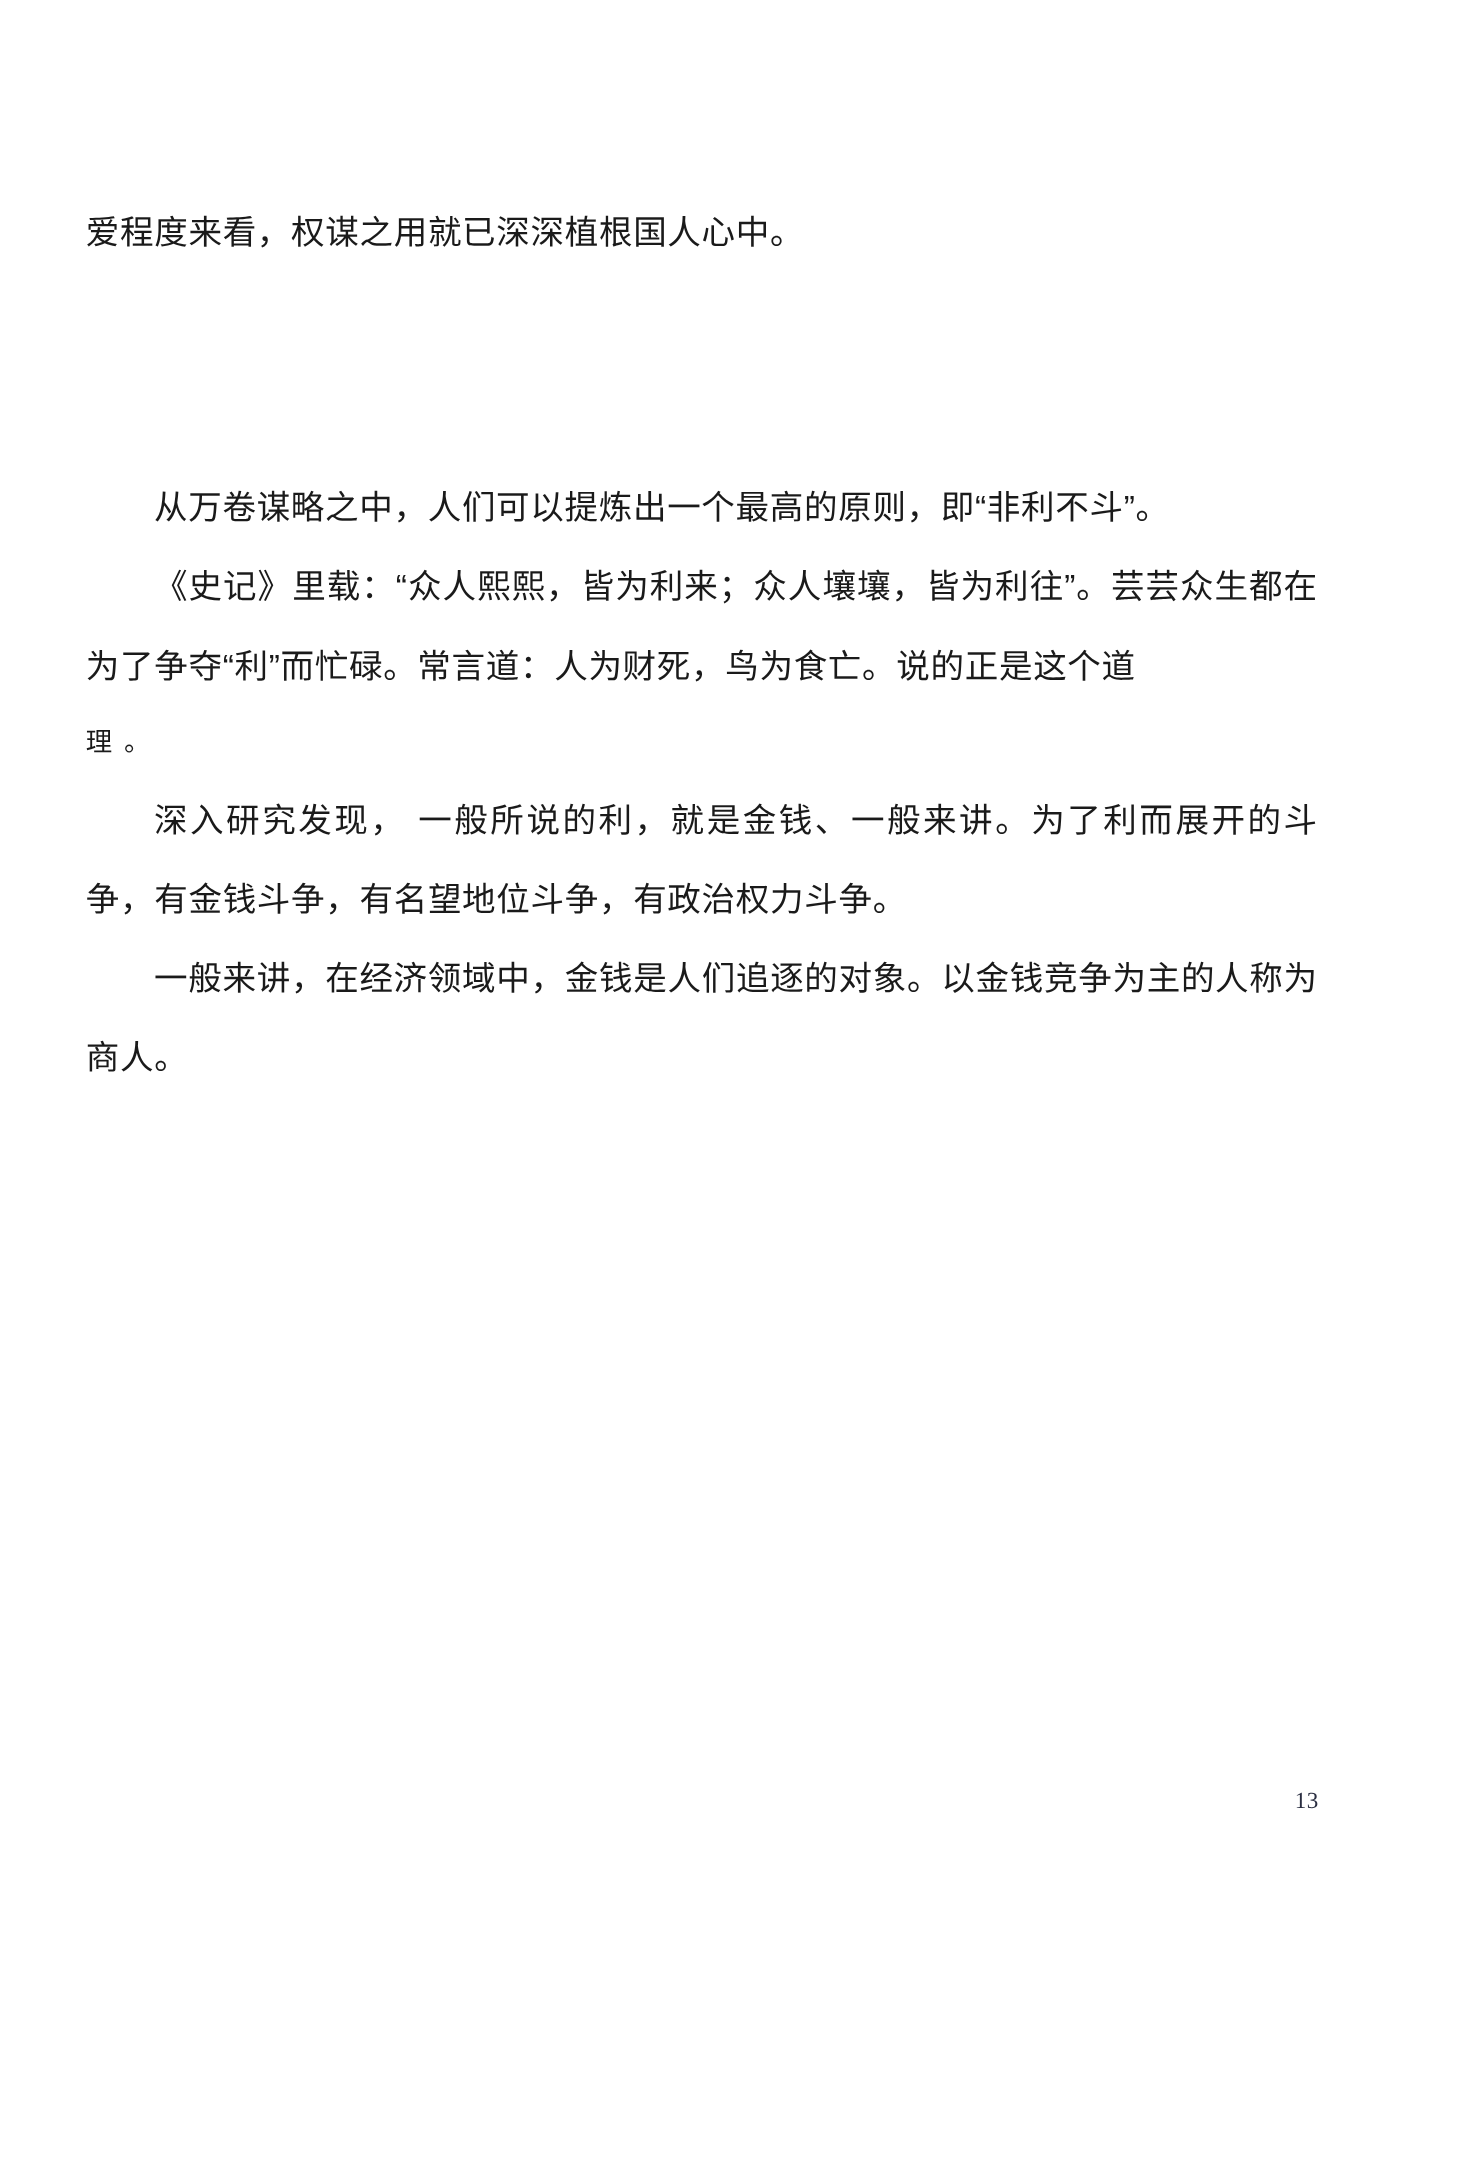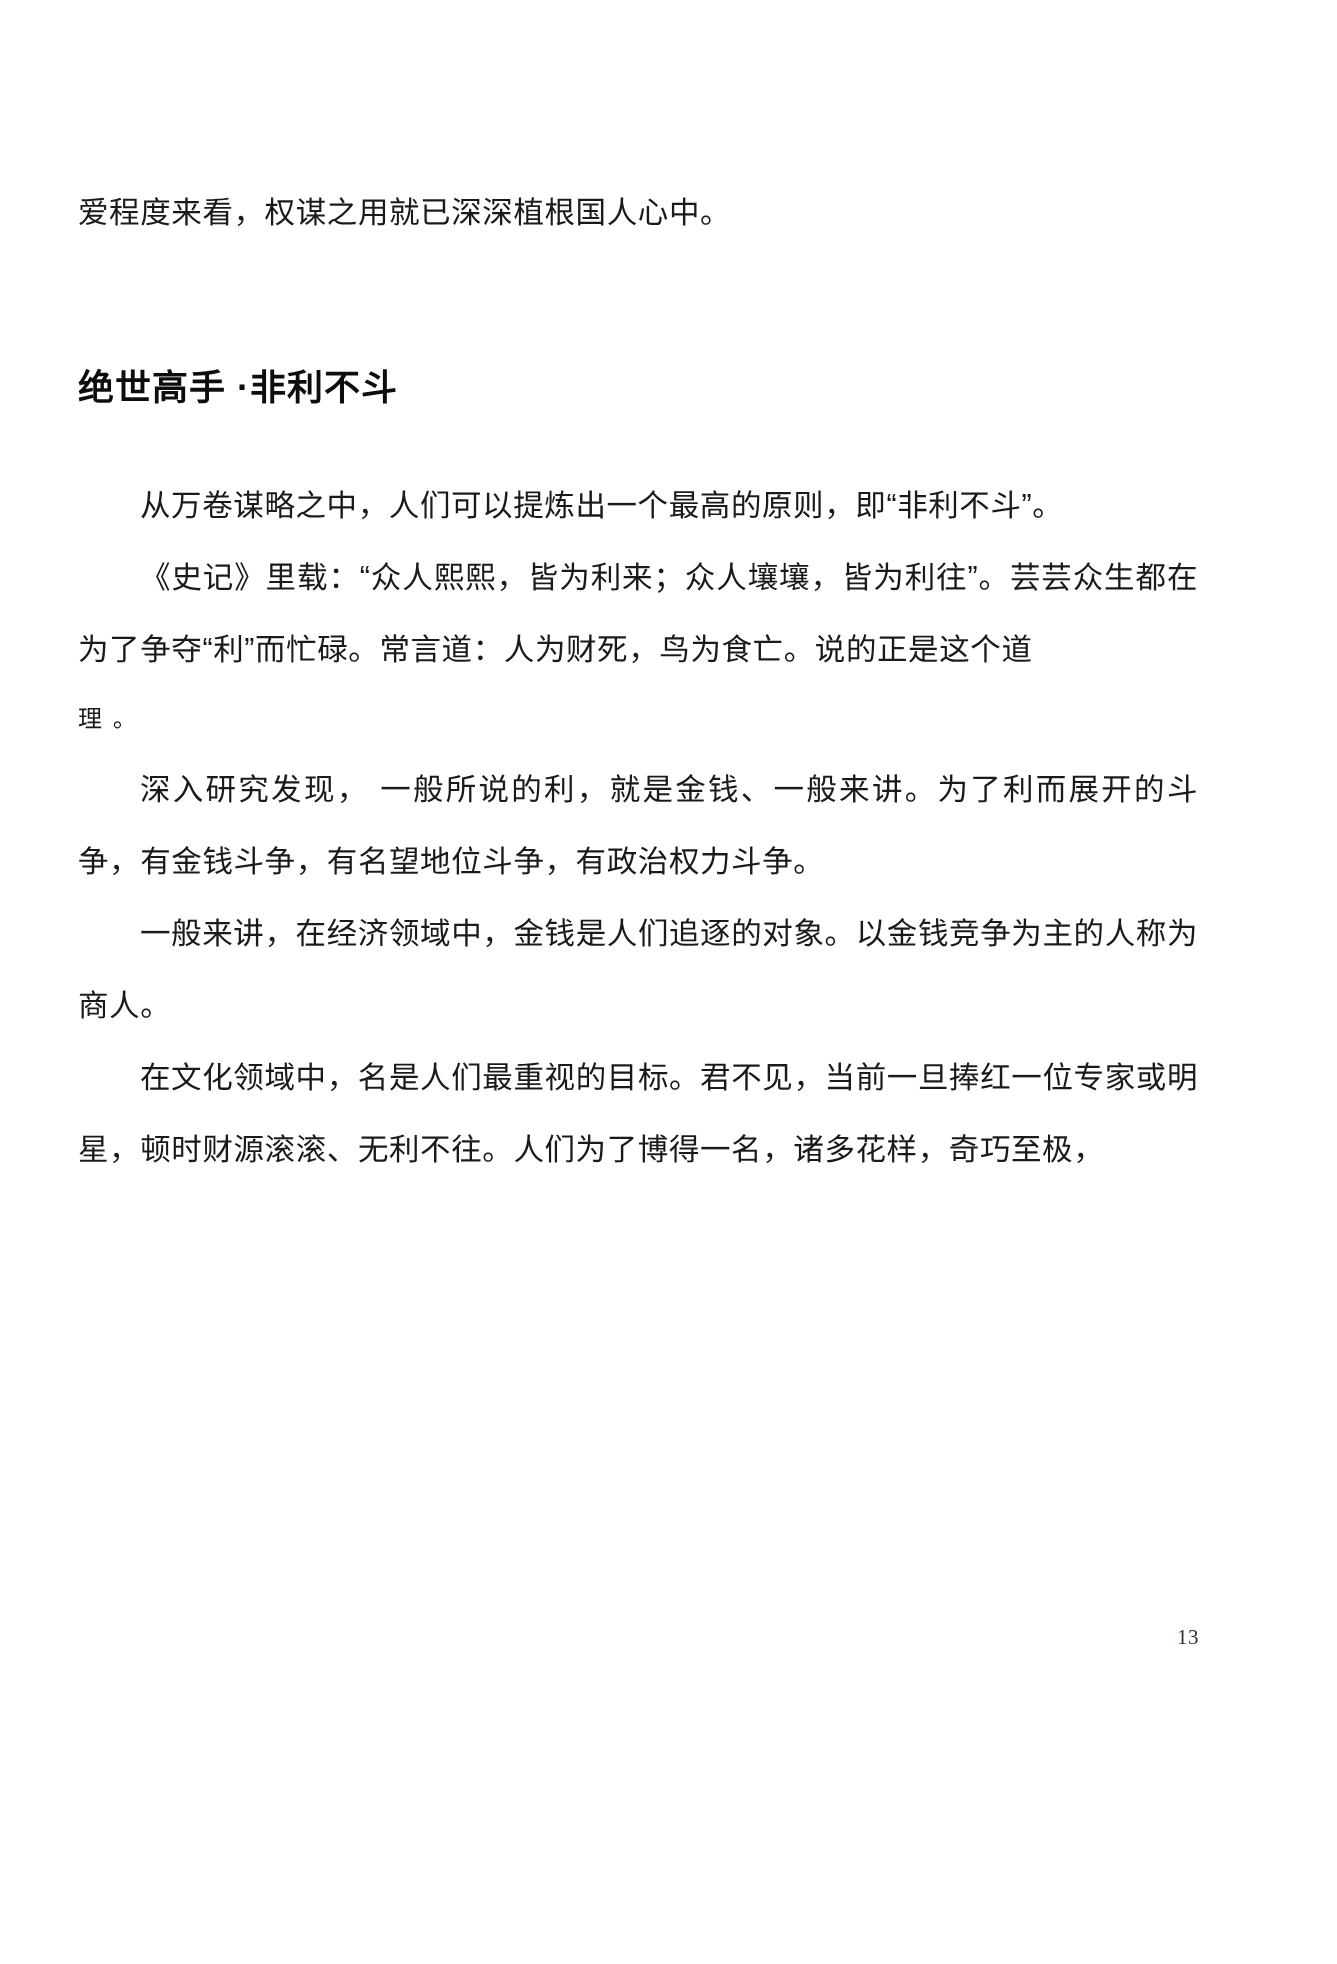--- a/index.html
+++ b/index.html
@@ -89,33 +89,31 @@
 
 <div class="page">
 
   <div class="content">
 
     <p class="para runon">爱程度来看，权谋之用就已深深植根国人心中。</p>
 
 
     <div class="spacer-before-heading"></div>
 
-    <h2 class="section-heading">绝世高手  ·非利不斗</h2>
 
     <div class="spacer-after-heading"></div>
 
     <p class="para indent">从万卷谋略之中，人们可以提炼出一个最高的原则，即“非利不斗”。</p>
 
     <p class="para indent">《史记》里载：“众人熙熙，皆为利来；众人壤壤，皆为利往”。芸芸众生都在为了争夺“利”而忙碌。常言道：人为财死，鸟为食亡。说的正是这个道</p>
 
     <p class="para small-tail">理 。</p>
 
     <p class="para indent">深入研究发现， 一般所说的利，就是金钱、一般来讲。为了利而展开的斗争，有金钱斗争，有名望地位斗争，有政治权力斗争。</p>
 
     <p class="para indent">一般来讲，在经济领域中，金钱是人们追逐的对象。以金钱竞争为主的人称为商人。</p>
 
-    <p class="para indent">在文化领域中，名是人们最重视的目标。君不见，当前一旦捧红一位专家或明星，顿时财源滚滚、无利不往。人们为了博得一名，诸多花样，奇巧至极，</p>
 
   </div>
 
   <div class="page-number">13</div>
 
 </div>
 
 </body></html>

